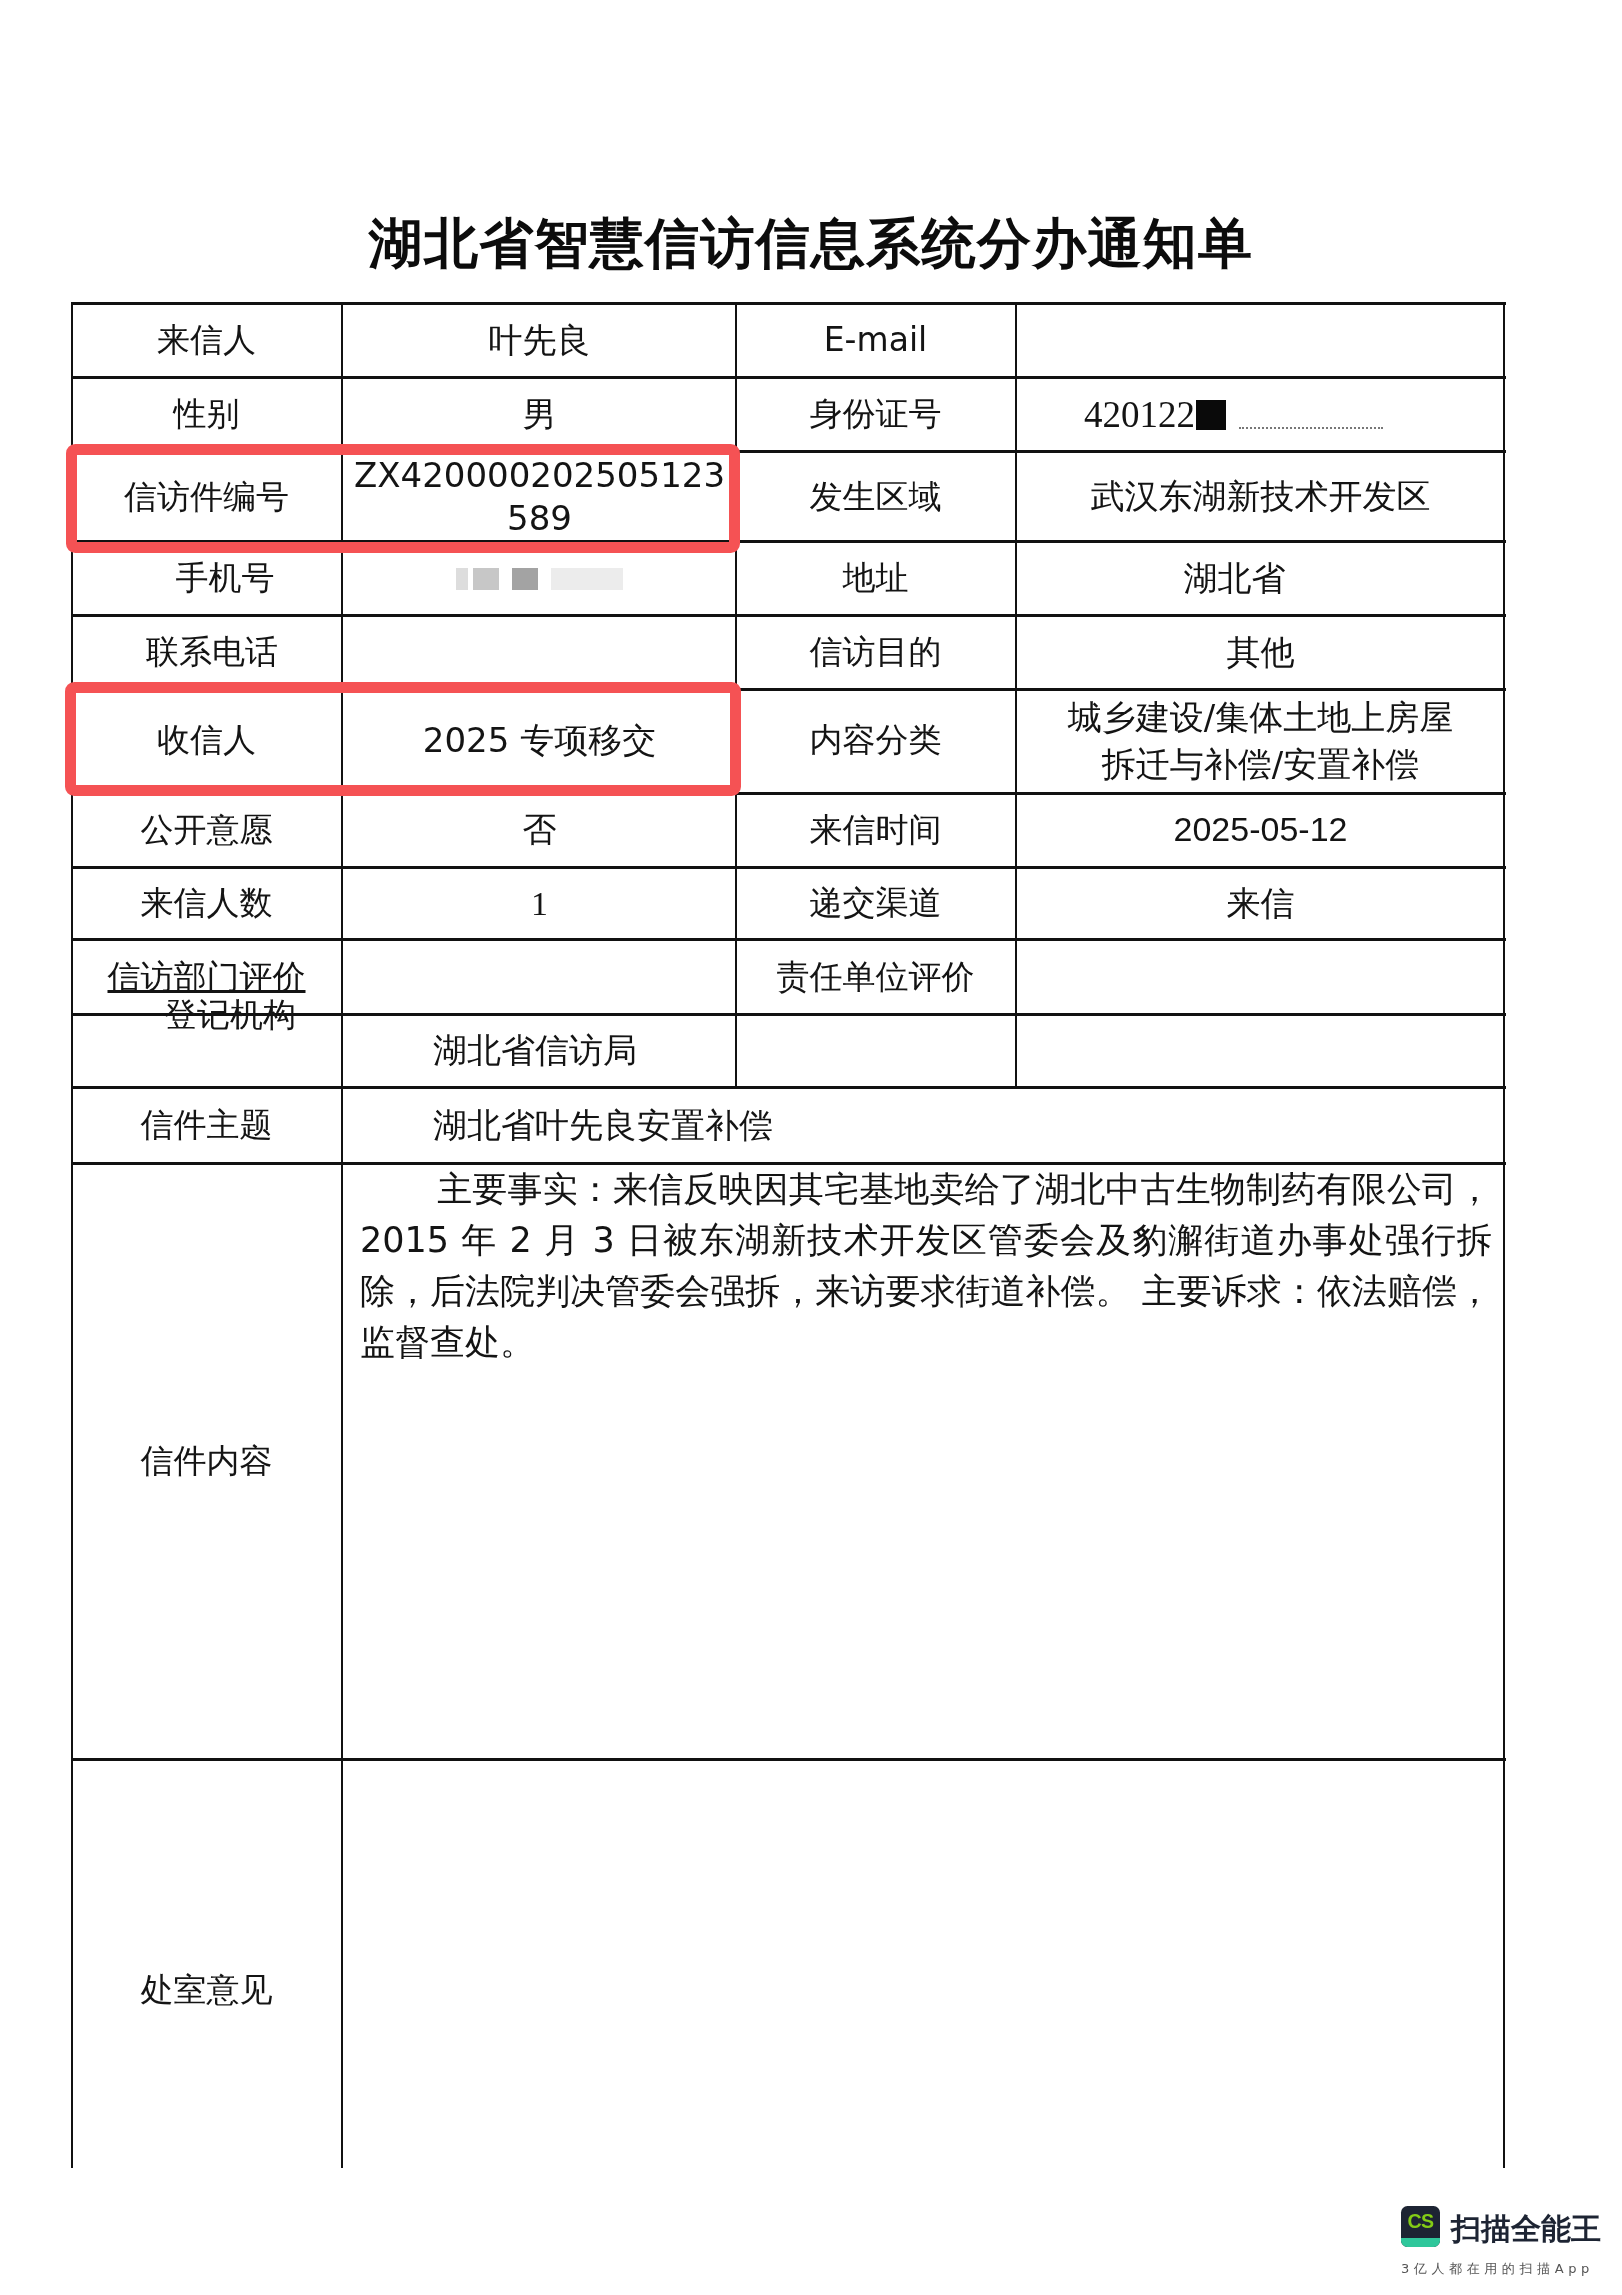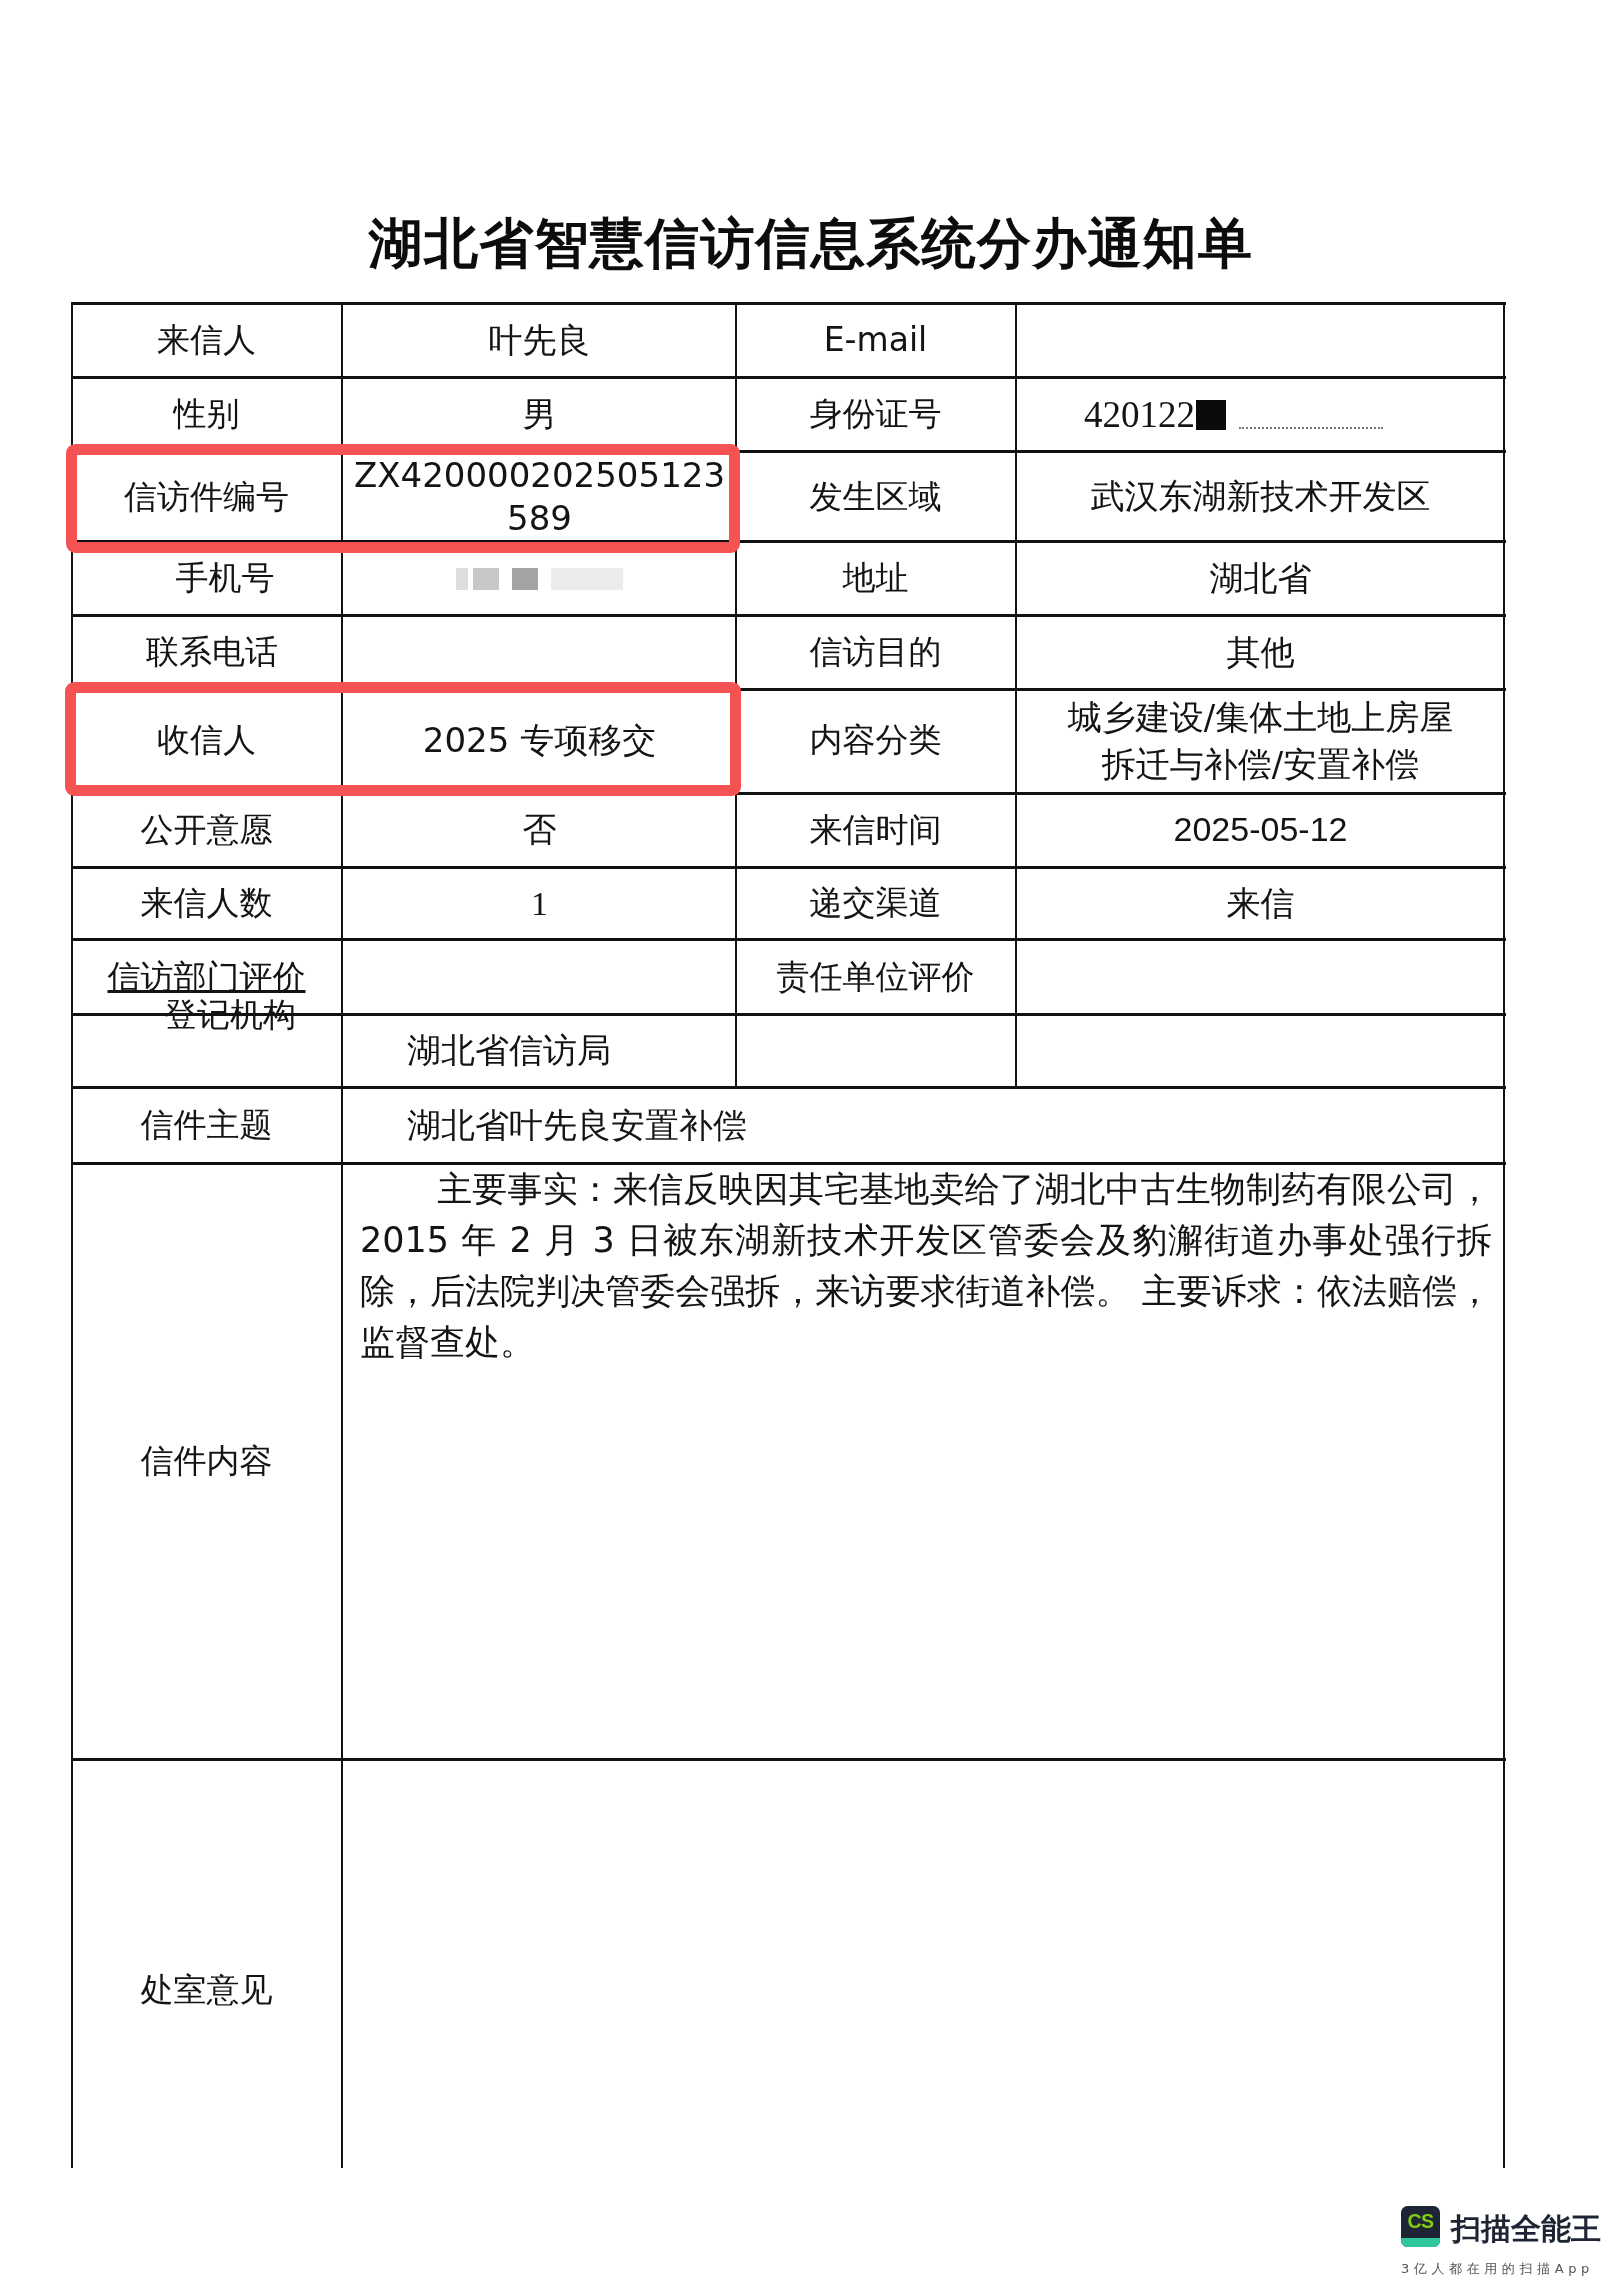--- a/index.html
+++ b/index.html
@@ -5,21 +5,21 @@
   html, body { margin: 0; padding: 0; background: #ffffff; }
   body { width: 1622px; height: 2295px; position: relative; overflow: hidden;
          font-family: "DejaVu Sans", "Liberation Sans", sans-serif; color: #111; }
   .title { position: absolute; left: 0; width: 1622px; top: 208px; text-align: center;
            font-size: 54px; font-weight: bold; letter-spacing: 1.3px; color: #0c0c0c;
            font-family: "DejaVu Sans", sans-serif; }
   .hl { position: absolute; background: #111; }
   .vl { position: absolute; background: #111; }
   .cell { position: absolute; display: flex; align-items: center; justify-content: center;
           text-align: center; font-size: 34px; line-height: 1.35; color: #141414; box-sizing: border-box; }
-  .cell.left { justify-content: flex-start; padding-left: 64px; }
+  .cell.left { justify-content: flex-start; padding-left: 90px; }
   .label { font-size: 33px; }
   .content-text { position: absolute; left: 360px; top: 1164px; width: 1132px;
                   font-size: 35px; line-height: 51px; color: #141414; text-align: justify; }
   .content-text .indent { display: inline-block; width: 77px; }
   .redbox { position: absolute; border: 11px solid #F55254; border-radius: 9.2px; box-sizing: border-box; }
   .wm { position: absolute; left: 1401px; top: 2206px; }
   .wm-logo { position: absolute; left: 0; top: 0; width: 39px; height: 41px; border-radius: 6.5px;
              background: #1d2433; overflow: hidden; }
   .wm-logo .stripe { position: absolute; left: 0; bottom: 0; width: 39px; height: 9.2px; background: #2fc79b; }
   .wm-logo .cs { position: absolute; left: 0; top: 3.9px; width: 39px; text-align: center; color: #84cc16;
@@ -77,21 +77,21 @@
 <div class="cell" style="left:1017px; top:453px; width:487px; height:88px;">武汉东湖新技术开发区</div>
 
 <div class="cell label" style="left:72px; top:543px; width:306px; height:71px;">手机号</div>
 <div class="cell" style="left:343px; top:543px; width:393px; height:71px;">
   <span style="display:inline-block; width:11.8px; height:22px; background:#ddd; margin-right:5.2px;"></span>
   <span style="display:inline-block; width:26px; height:22px; background:#c7c7c7; margin-right:13px;"></span>
   <span style="display:inline-block; width:26px; height:22px; background:#a3a3a3; margin-right:13px;"></span>
   <span style="display:inline-block; width:72px; height:22px; background:#ececec;"></span>
 </div>
 <div class="cell label" style="left:737px; top:543px; width:277px; height:71px;">地址</div>
-<div class="cell" style="left:1017px; top:543px; width:487px; height:71px;">湖北省</div>
+<div class="cell" style="left:991px; top:543px; width:487px; height:71px;">湖北省</div>
 
 <div class="cell label" style="left:72px; top:617px; width:269px; height:71px;padding-left:11px;">联系电话</div>
 <div class="cell" style="left:343px; top:617px; width:393px; height:71px;"></div>
 <div class="cell label" style="left:737px; top:617px; width:277px; height:71px;">信访目的</div>
 <div class="cell" style="left:1017px; top:617px; width:487px; height:71px;">其他</div>
 
 <div class="cell label" style="left:72px; top:690px; width:269px; height:101px;">收信人</div>
 <div class="cell" style="left:343px; top:690px; width:393px; height:101px;">2025 专项移交</div>
 <div class="cell label" style="left:737px; top:690px; width:277px; height:101px;">内容分类</div>
 <div class="cell" style="left:1017px; top:690px; width:487px; height:101px; flex-direction:column; line-height:47px;">

